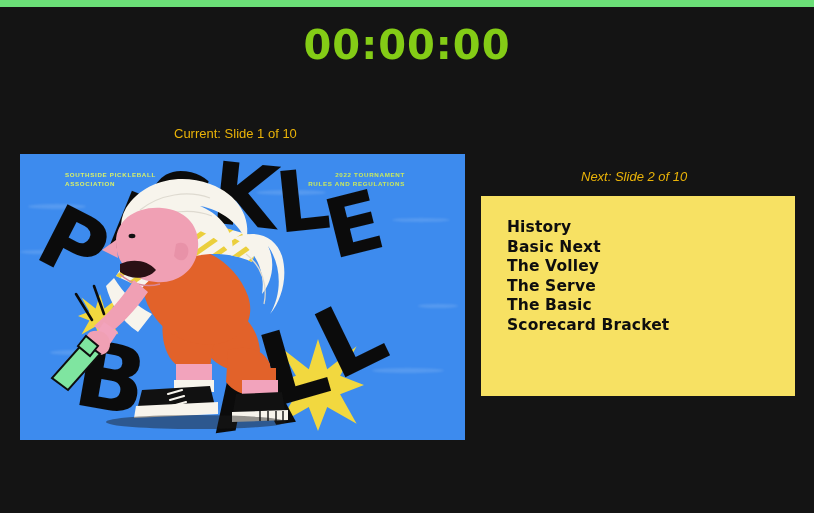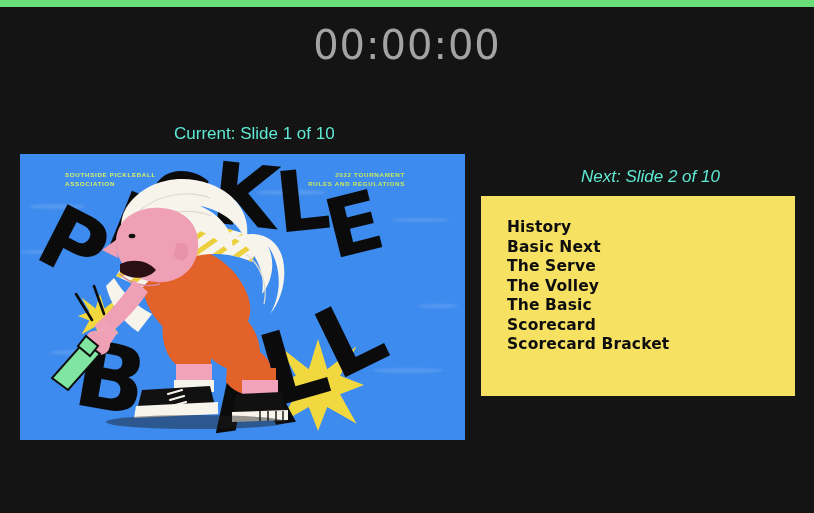--- a/index.html
+++ b/index.html
@@ -25,33 +25,33 @@
     height: 7px;
     background: #6BDF77;
   }
 
   
   #timer {
     position: absolute;
     top: 22px; left: 0;
     width: 814px;
     text-align: center;
-    color: #a3a3a3;
+    color: #84cc16;
     font-size: 40px;
-    font-weight: 400;
+    font-weight: 700;
     letter-spacing: 1px;
     line-height: 46px;
     font-family: "DejaVu Sans", sans-serif;
   }
 
   
   .slide-label {
     position: absolute;
-    color: #5eead4;
-    font-size: 17px;
+    color: #eab308;
+    font-size: 13px;
     line-height: 18px;
     white-space: nowrap;
   }
   #current-label { left: 174px; top: 125px; }
   #next-label    { left: 581px; top: 168px; font-style: italic; }
 
   
   #current-slide {
     position: absolute;
     left: 20px; top: 154px;
@@ -277,19 +277,18 @@
     <path d="M66 182 L78 192 L70 202 L58 192 Z" fill="#7FE5A0" stroke="#0E0E0E" stroke-width="2"></path>
   </svg>
 </div>
 
 <div class="slide-label" id="next-label">Next: Slide 2 of 10</div>
 
 <div id="next-slide">
   <ul id="next-slide-list">
     <li>History</li>
     <li>Basic Next</li>
+    <li>The Volley</li>
     <li>The Serve</li>
-    <li>The Volley</li>
     <li>The Basic</li>
-    <li>Scorecard</li>
     <li>Scorecard Bracket</li>
   </ul>
 </div>
 
 </body></html>

